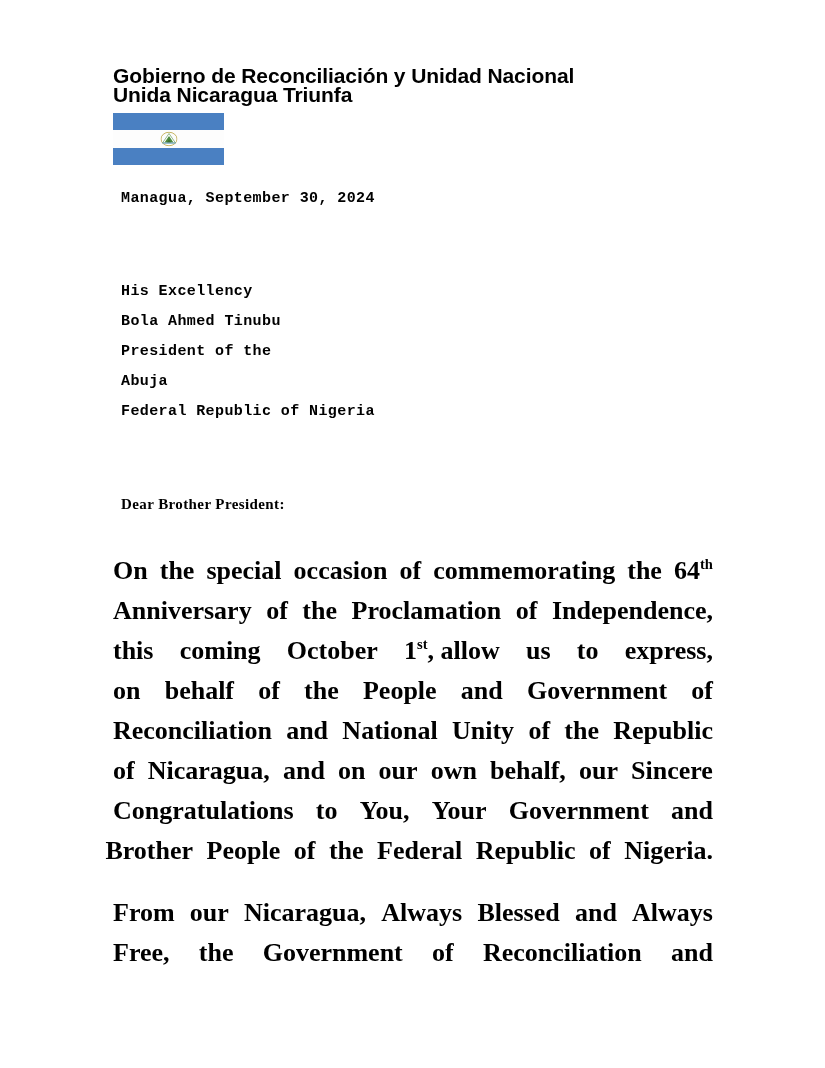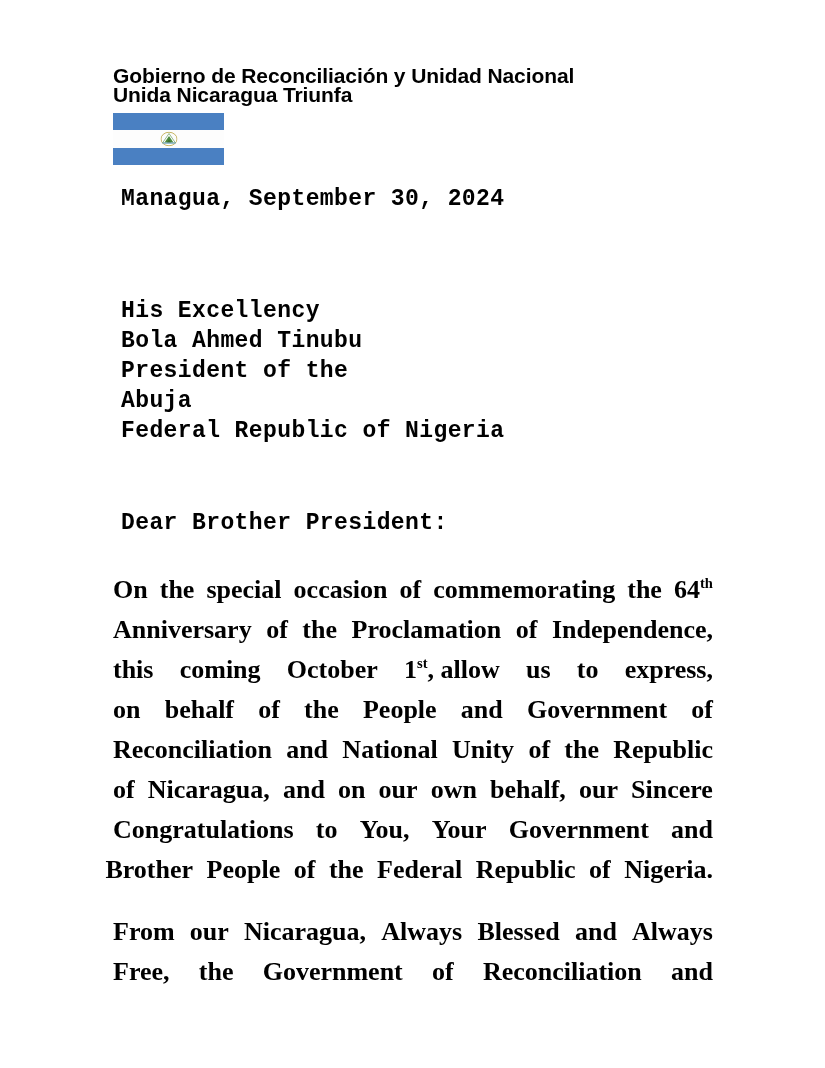--- a/index.html
+++ b/index.html
@@ -78,38 +78,39 @@
   .letter {
     position: absolute;
     left: 113px;
     top: 184px;
     width: 600px;
   }
 
   .mono-line {
     font-family: "Liberation Mono", "DejaVu Sans Mono", monospace;
     font-weight: bold;
-    font-size: 23px;
+    font-size: 15px;
     line-height: 30px;
     color: #000000;
     white-space: pre;
     letter-spacing: 0.4px;
     padding-left: 8px;
   }
 
   .block-date {
     margin: 0 0 0 0;
   }
 
   .block-address {
-    margin-top: 82px;
+    margin-top: 63px;
   }
 
   .block-salutation {
     margin-top: 62px;
+    font-family: Liberation Serif, serif;
   }
 
   .para {
     margin-top: 32px;
     width: 600px;
     font-family: Liberation Serif, serif;
     font-weight: bold;
     font-size: 26px;
     color: #000000;
   }

